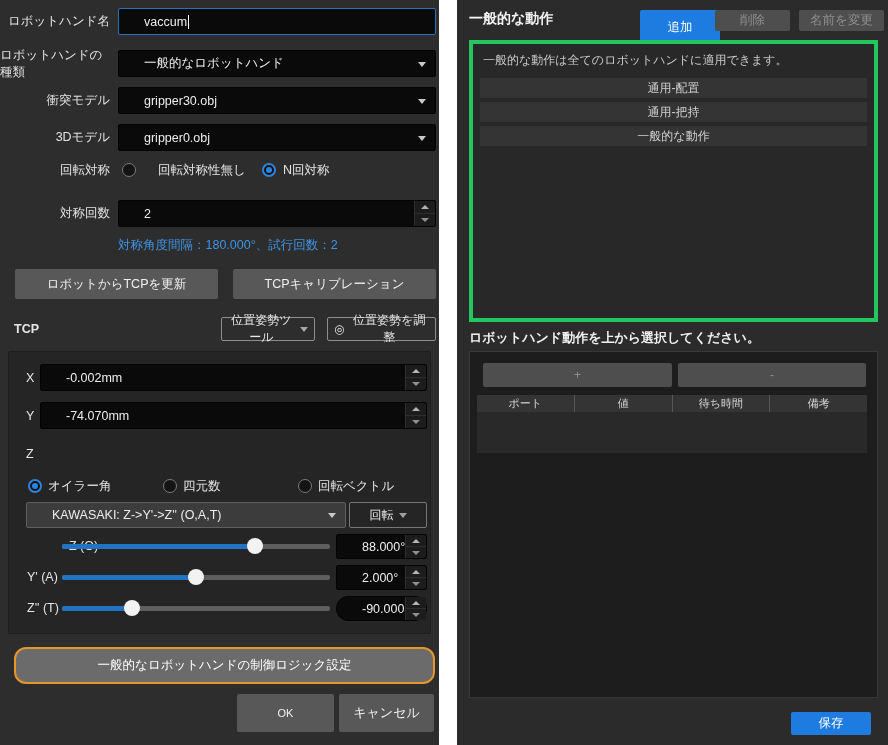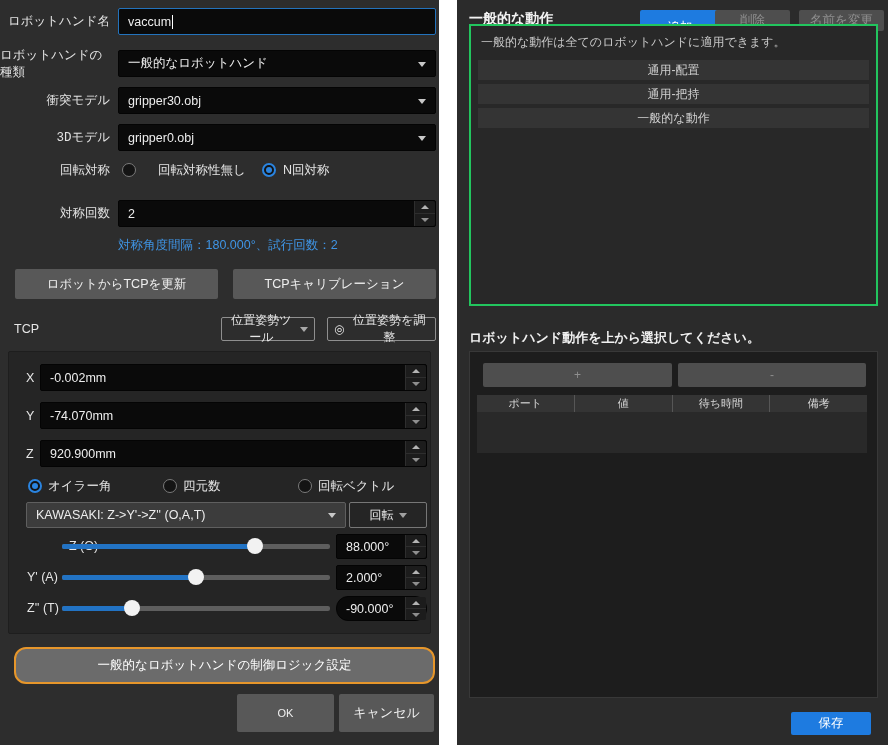--- a/index.html
+++ b/index.html
@@ -7,23 +7,23 @@
   body {
     width:888px; height:745px; position:relative; background:#ffffff;
     font-family:"Liberation Sans","DejaVu Sans",sans-serif;
     -webkit-font-smoothing:antialiased;
   }
   .panel { position:absolute; top:0; height:745px; color:#e6e6e6; font-size:12.5px; overflow:hidden; }
   #left-panel  { left:0;   width:439px; background:#2d2d2d; }
   #right-panel { left:457px; width:431px; background:#2b2b2b; }
 
   .flabel { position:absolute; left:0; width:110px; display:flex; align-items:center;
-            justify-content:flex-end; color:#e2e2e2;font-family:Liberation Mono, monospace; }
+            justify-content:flex-end; color:#e2e2e2; }
   .field { position:absolute; background:#0a0a0a; border:1px solid #040404; border-radius:2px;
-           color:#ededed; display:flex; align-items:center; padding:0 9px; }
+           color:#ededed; display:flex; align-items:center; padding:0 25px; }
   .field.focused { border:1px solid #2373bd; }
   .caret { display:inline-block; width:1px; height:14px; background:#ffffff; margin-left:1px; }
 
   .combo-arrow { position:absolute; right:9px; top:50%; margin-top:-2px; width:0; height:0;
                  border-left:4px solid transparent; border-right:4px solid transparent;
                  border-top:5px solid #c8c8c8; }
   .combo-gray { background:#3c3c3c; border:1px solid #5f5f5f; }
 
   .spin { position:absolute; right:0; top:0; bottom:0; width:21px;
           border-left:1px solid #2e2e2e; display:flex; flex-direction:column; background:#1c1c1c; border-radius:0 2px 2px 0; }
@@ -53,22 +53,22 @@
                   background:#5e5e5e; border-radius:2px; }
   .slider-fill  { position:absolute; left:0; top:0; height:100%; background:#2273c4; border-radius:2px; }
   .slider-handle{ position:absolute; top:50%; margin-top:-8px; width:16px; height:16px;
                   background:#f2f2f2; border-radius:8px; }
 
   #control-logic-btn { position:absolute; left:14px; top:647px; width:421px; height:37px;
         background:#6b6b6b; border:2px solid #e6962b; border-radius:12px; color:#ffffff;
         font-size:12.5px; display:flex; align-items:center; justify-content:center; font-family:inherit; }
 
   .rp-title { position:absolute; left:12px; top:10px; font-size:14px; font-weight:bold; color:#f2f2f2; }
-  .listbox { position:absolute; left:12px; top:24px; width:409px; height:282px;
-             background:#282828; border:2px solid #22c55e; padding-top:8px; }
+  .listbox { position:absolute; left:12px; top:40px; width:409px; height:282px;
+             background:#282828; border:4px solid #22c55e; padding-top:8px; }
   .listbox .note { margin:0 10px 9px 10px; font-size:12px; color:#c9c9c9; }
   .action-item { height:20px; margin:0 7px 4px 7px; background:#343434; color:#d2d2d2;
                  display:flex; align-items:center; justify-content:center; font-size:12px; }
   .rp-hint { position:absolute; left:12px; top:329px; font-size:13px; font-weight:bold; color:#f0f0f0; }
   .darkbox { position:absolute; left:12px; top:351px; width:409px; height:347px;
              background:#1d1d1d; border:1px solid #383838; }
   .table { position:absolute; left:7px; top:43px; width:390px; }
   .table-header { display:flex; background:#343434; height:17px; }
   .th { flex:1; display:flex; align-items:center; justify-content:center; font-size:11px;
         color:#d8d8d8; border-right:1px solid #565656; }
@@ -121,21 +121,21 @@
           <span class="tri-down"></span>
         </div>
     </span>
   </div>
 
   <div style="position:absolute;left:118px;top:237px;color:#3f94e4;font-size:12.5px;">対称角度間隔：180.000°、試行回数：2</div>
 
   <button class="btn btn-gray" style="left:15px;top:269px;width:203px;height:30px;">ロボットからTCPを更新</button>
   <button class="btn btn-gray" style="left:233px;top:269px;width:203px;height:30px;">TCPキャリブレーション</button>
 
-  <div style="position:absolute;left:14px;top:317px;height:24px;display:flex;align-items:center;">TCP</div>
+  <div style="position:absolute;left:14px;top:317px;height:24px;display:flex;align-items:center;font-weight:bold;">TCP</div>
   <button class="btn btn-outline" style="left:221px;top:317px;width:94px;height:24px;">
     <span>位置姿勢ツール</span>
     <span class="combo-arrow" style="position:static;margin:0;border-top-color:#a8a8a8;"></span>
   </button>
   <button class="btn btn-outline" style="left:327px;top:317px;width:109px;height:24px;">
     <span>◎</span>
     <span>位置姿勢を調整</span>
   </button>
 
   <div class="groupbox" style="left:8px;top:351px;width:423px;height:283px;"></div>
@@ -160,31 +160,20 @@
       <div class="up">
           <span class="tri-up"></span>
         </div>
       <div>
           <span class="tri-down"></span>
         </div>
     </span>
   </div>
 
   <div style="position:absolute;left:26px;top:440px;height:27px;display:flex;align-items:center;">Z</div>
-  <div class="field" style="left:40px;top:440px;width:387px;height:27px;">
-    <span>920.900mm</span>
-    <span class="spin">
-      <div class="up">
-          <span class="tri-up"></span>
-        </div>
-      <div>
-          <span class="tri-down"></span>
-        </div>
-    </span>
-  </div>
 
   <div class="radio checked" style="left:28px;top:479px;"></div>
   <div class="radio-label" style="left:48px;top:478px;height:16px;">オイラー角</div>
   <div class="radio" style="left:163px;top:479px;"></div>
   <div class="radio-label" style="left:183px;top:478px;height:16px;">四元数</div>
   <div class="radio" style="left:298px;top:479px;"></div>
   <div class="radio-label" style="left:318px;top:478px;height:16px;">回転ベクトル</div>
 
   <div class="field combo-gray" style="left:26px;top:502px;width:320px;height:26px;">
     <span>KAWASAKI: Z-&gt;Y'-&gt;Z'' (O,A,T)</span>

